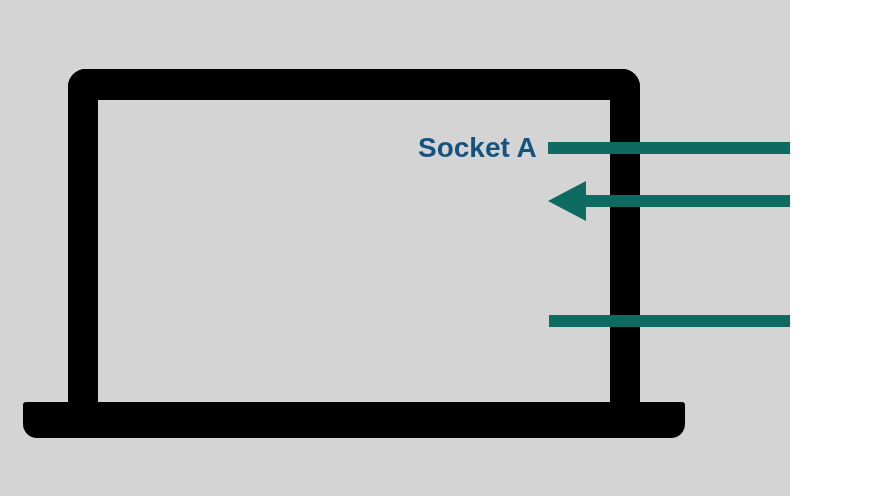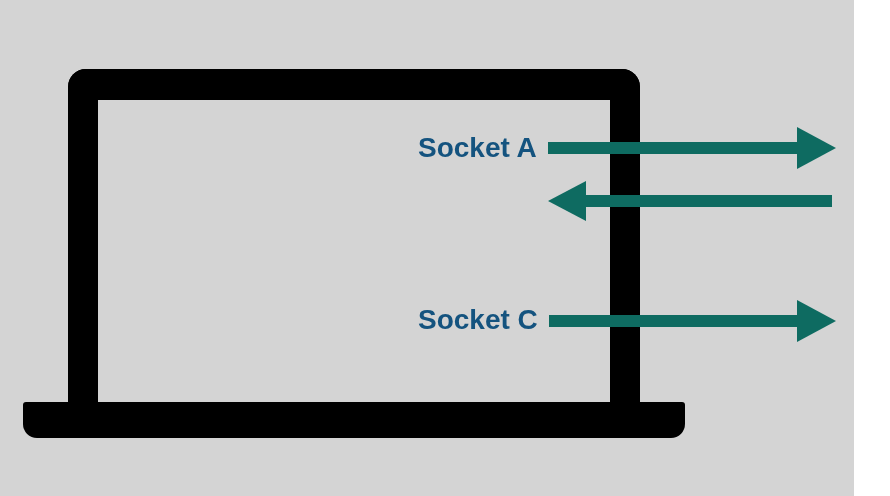--- a/index.html
+++ b/index.html
@@ -1,20 +1,20 @@
 <!DOCTYPE html>
 <html style="--background-color: #d4d4d4; --laptop-color: #000000; --arrow-color: #0e6b61; --label-color: #14537f;"><head>
 <meta charset="utf-8">
 <style>
   html, body { margin: 0; padding: 0; }
   body { font-family: "Liberation Sans", sans-serif; }
 
   .canvas {
     position: relative;
-    width: 854px;
+    width: 790px;
     height: 496px;
     background: var(--background-color, #d4d4d4);
     overflow: hidden;
   }
 
   
   .screen-frame {
     position: absolute;
     left: 68px;
     top: 69px;
@@ -65,21 +65,20 @@
 <body>
 
 <div class="canvas">
 
   <div class="screen-frame"></div>
   <div class="base"></div>
 
   <div class="socket-label" style="top:134px">Socket A</div>
 
 
-  <div class="socket-label" style="top:306px">Socket C</div>
 
   <svg class="arrows" width="890" height="496">
 
     <g>
       <line class="arrow-line" x1="548" y1="148" x2="800" y2="148"></line>
       <polygon class="arrow-head" points="797,127 797,169 836,148"></polygon>
     </g>
 
     <g>
       <polygon class="arrow-head" points="548,201 586,181 586,221"></polygon>

